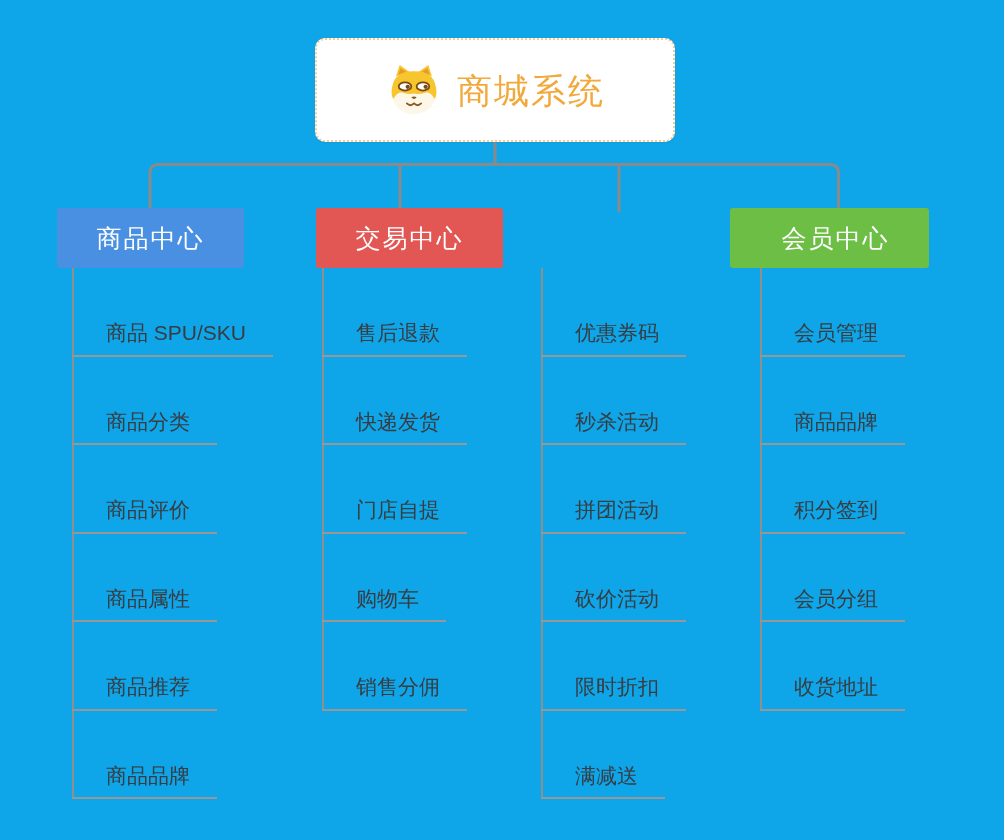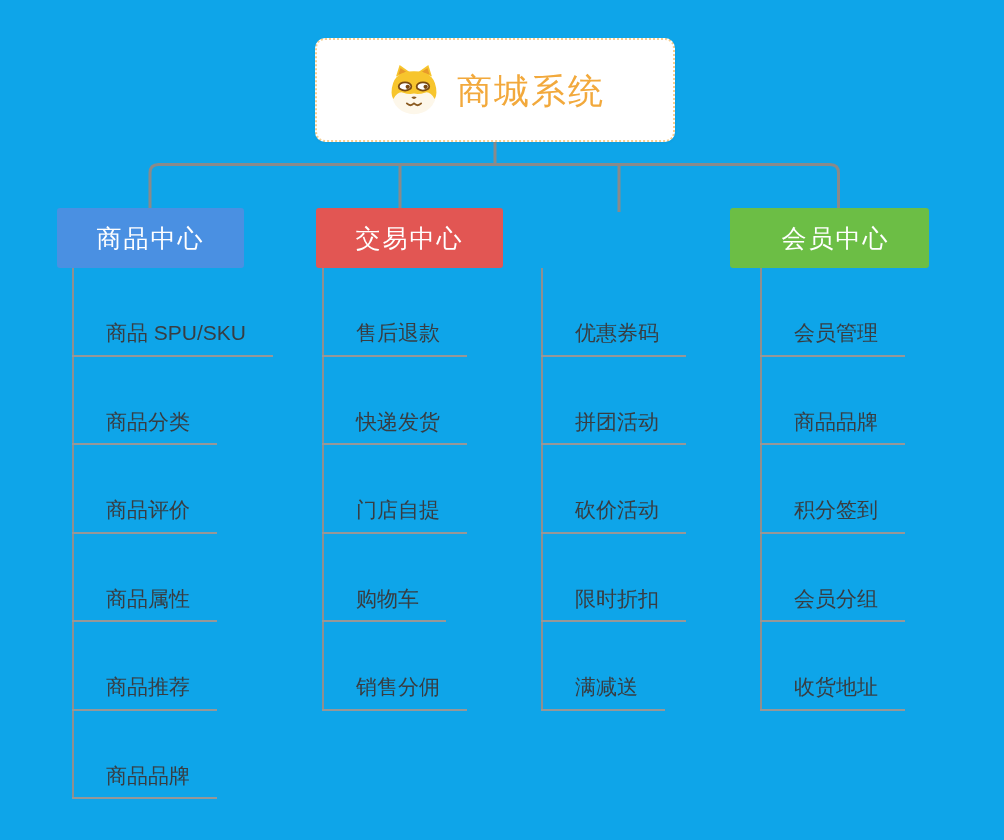--- a/index.html
+++ b/index.html
@@ -139,20 +139,23 @@
     <div class="leaf-cell">
         <div class="leaf">销售分佣</div>
       </div>
   </div>
 
   <div class="leaf-column" style="left:541px;">
     <div class="leaf-cell">
         <div class="leaf">优惠券码</div>
       </div>
     <div class="leaf-cell">
+        <div class="leaf">秒杀活动</div>
+      </div>
+    <div class="leaf-cell">
         <div class="leaf">拼团活动</div>
       </div>
     <div class="leaf-cell">
         <div class="leaf">砍价活动</div>
       </div>
     <div class="leaf-cell">
         <div class="leaf">限时折扣</div>
       </div>
     <div class="leaf-cell">
         <div class="leaf">满减送</div>

